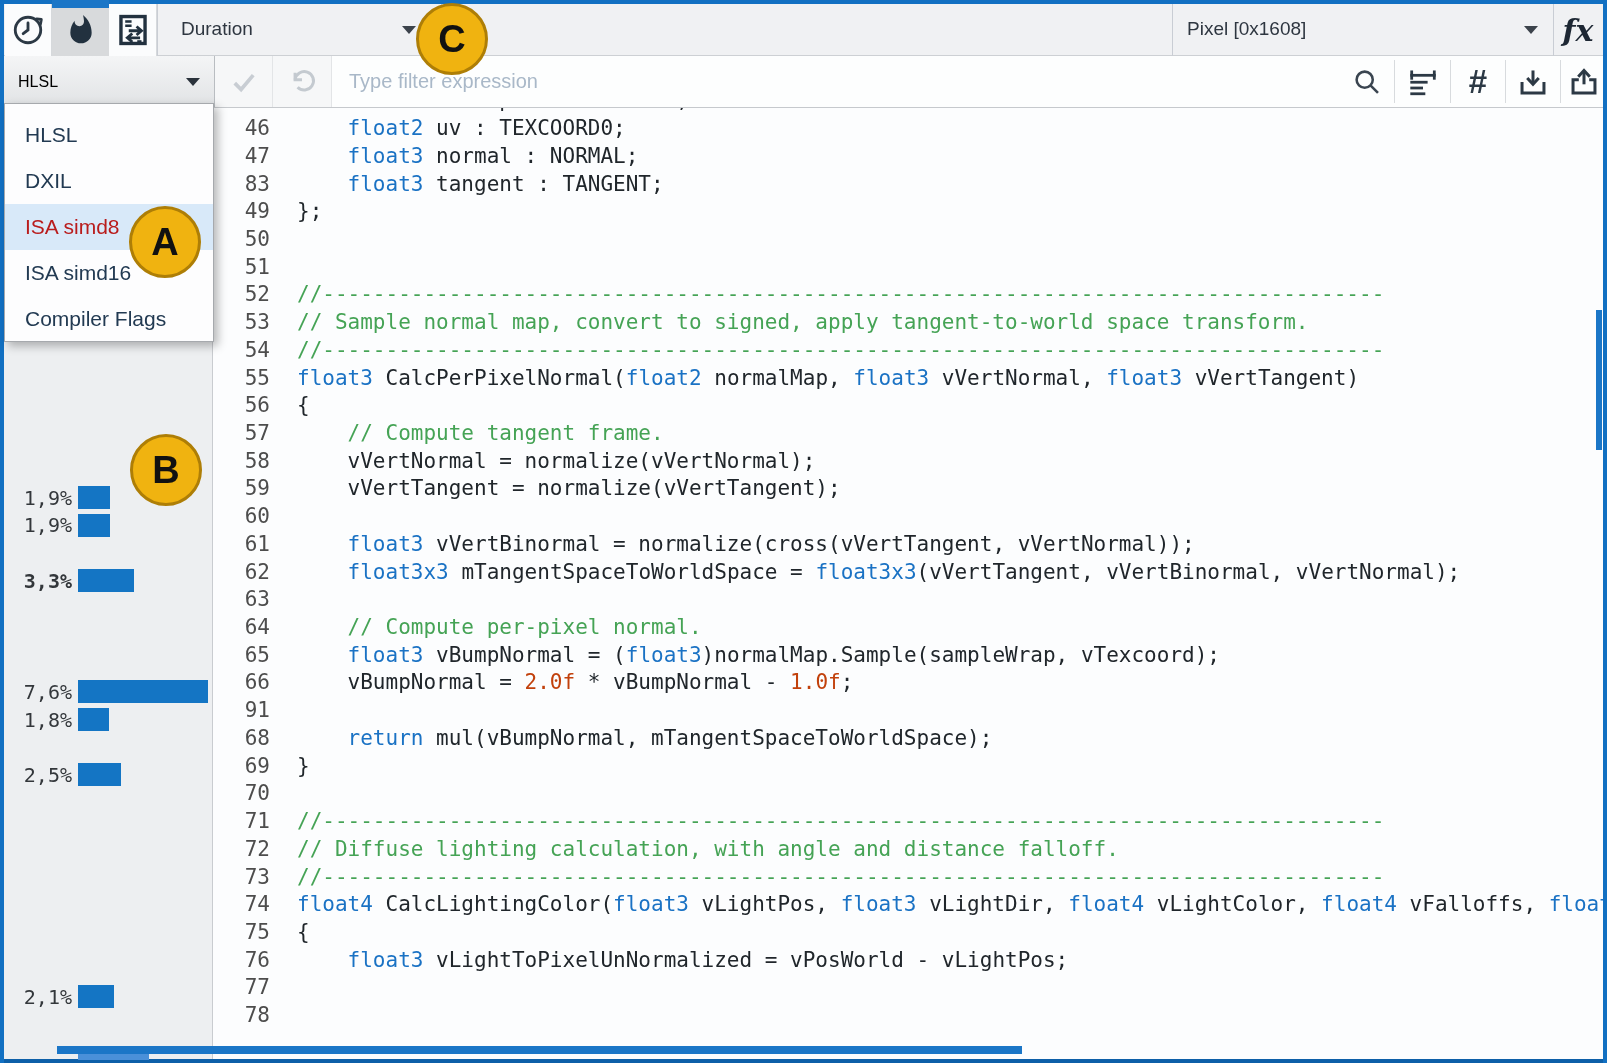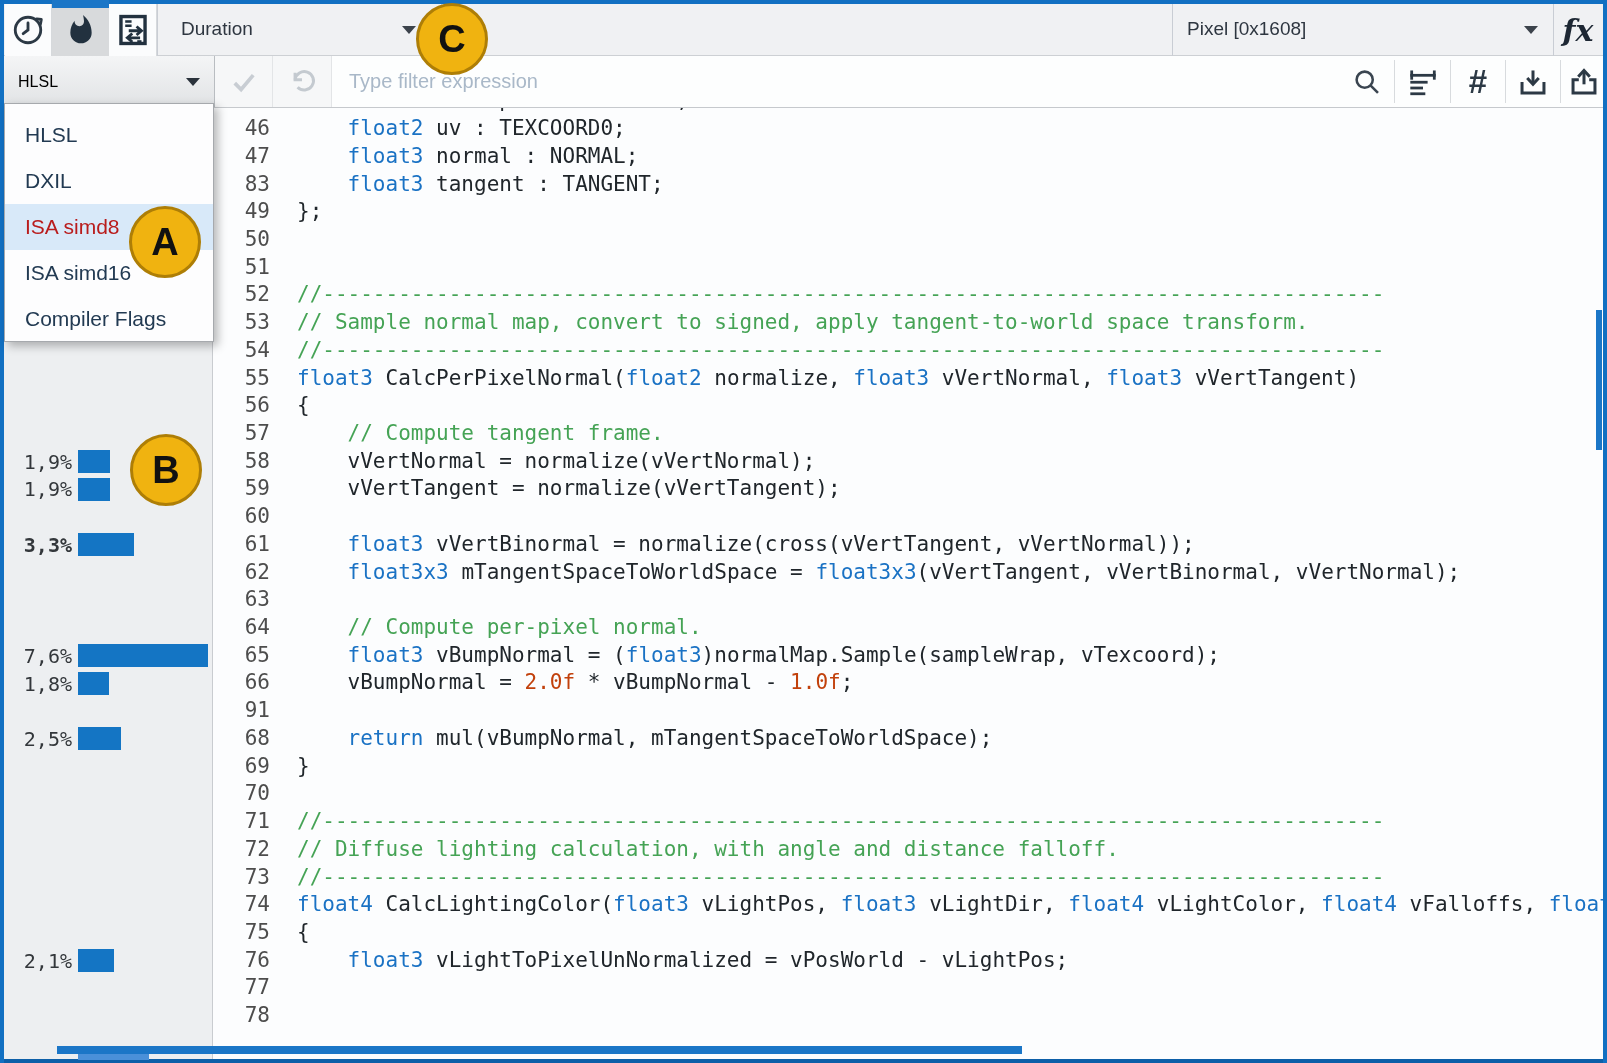--- a/index.html
+++ b/index.html
@@ -29,21 +29,21 @@
   .toolbtn{position:absolute;top:0;height:51px;display:flex;align-items:center;justify-content:center;
            background:#f6f7f8;border-right:1px solid #e3e5e7;box-sizing:border-box;}
   .placeholder{position:absolute;left:345px;top:0;height:51px;display:flex;align-items:center;
                font-size:20px;color:#a9b8c8;}
   .iconbtn{position:absolute;top:0;height:51px;display:flex;align-items:center;justify-content:center;
            background:#fdfefe;}
   .isep{position:absolute;top:4px;width:1px;height:43px;background:#d8dbde;}
   
   .leftpanel{position:absolute;left:4px;top:108px;width:209px;height:951px;background:#edeff1;
              border-right:1px solid #c9ccd0;box-sizing:border-box;}
-  .heat-row{position:absolute;left:0;width:209px;height:28px;display:flex;align-items:center;}
+  .heat-row{position:absolute;left:0;width:209px;height:28px;display:flex;align-items:center;margin-top:36px;}
   .heat-label{position:absolute;left:0;width:68px;text-align:right;
               font-family:"DejaVu Sans Mono", monospace;font-size:20px;color:#33373b;}
   .heat-bar{position:absolute;left:74px;height:23px;background:#1475c4;}
   
   .codearea{position:absolute;left:214px;top:108px;width:1389px;height:951px;background:#fcfdfe;overflow:hidden;}
   .code-row{height:27.72px;line-height:27.72px;white-space:pre;
             font-family:"DejaVu Sans Mono", monospace;font-size:21px;}
   .ln{display:inline-block;width:56px;text-align:right;color:#4d4d4d;}
   .ct{margin-left:27px;}
   .seg-p{color:#20262b;}
@@ -211,21 +211,21 @@
       <div class="code-row" style="margin-top: -20.62px;"><span class="ln">45</span><span class="ct"><span class="seg-p">    </span><span class="seg-k">float4</span><span class="seg-p"> worldpos : POSITION;</span></span></div>
       <div class="code-row"><span class="ln">46</span><span class="ct"><span class="seg-p">    </span><span class="seg-k">float2</span><span class="seg-p"> uv : TEXCOORD0;</span></span></div>
       <div class="code-row"><span class="ln">47</span><span class="ct"><span class="seg-p">    </span><span class="seg-k">float3</span><span class="seg-p"> normal : NORMAL;</span></span></div>
       <div class="code-row"><span class="ln">83</span><span class="ct"><span class="seg-p">    </span><span class="seg-k">float3</span><span class="seg-p"> tangent : TANGENT;</span></span></div>
       <div class="code-row"><span class="ln">49</span><span class="ct"><span class="seg-p">};</span></span></div>
       <div class="code-row"><span class="ln">50</span><span class="ct"></span></div>
       <div class="code-row"><span class="ln">51</span><span class="ct"></span></div>
       <div class="code-row"><span class="ln">52</span><span class="ct"><span class="seg-c">//------------------------------------------------------------------------------------</span></span></div>
       <div class="code-row"><span class="ln">53</span><span class="ct"><span class="seg-c">// Sample normal map, convert to signed, apply tangent-to-world space transform.</span></span></div>
       <div class="code-row"><span class="ln">54</span><span class="ct"><span class="seg-c">//------------------------------------------------------------------------------------</span></span></div>
-      <div class="code-row"><span class="ln">55</span><span class="ct"><span class="seg-k">float3</span><span class="seg-p"> CalcPerPixelNormal(</span><span class="seg-k">float2</span><span class="seg-p"> normalize, </span><span class="seg-k">float3</span><span class="seg-p"> vVertNormal, </span><span class="seg-k">float3</span><span class="seg-p"> vVertTangent)</span></span></div>
+      <div class="code-row"><span class="ln">55</span><span class="ct"><span class="seg-k">float3</span><span class="seg-p"> CalcPerPixelNormal(</span><span class="seg-k">float2</span><span class="seg-p"> normalMap, </span><span class="seg-k">float3</span><span class="seg-p"> vVertNormal, </span><span class="seg-k">float3</span><span class="seg-p"> vVertTangent)</span></span></div>
       <div class="code-row"><span class="ln">56</span><span class="ct"><span class="seg-p">{</span></span></div>
       <div class="code-row"><span class="ln">57</span><span class="ct"><span class="seg-c">    // Compute tangent frame.</span></span></div>
       <div class="code-row"><span class="ln">58</span><span class="ct"><span class="seg-p">    vVertNormal = normalize(vVertNormal);</span></span></div>
       <div class="code-row"><span class="ln">59</span><span class="ct"><span class="seg-p">    vVertTangent = normalize(vVertTangent);</span></span></div>
       <div class="code-row"><span class="ln">60</span><span class="ct"></span></div>
       <div class="code-row"><span class="ln">61</span><span class="ct"><span class="seg-p">    </span><span class="seg-k">float3</span><span class="seg-p"> vVertBinormal = normalize(cross(vVertTangent, vVertNormal));</span></span></div>
       <div class="code-row"><span class="ln">62</span><span class="ct"><span class="seg-p">    </span><span class="seg-k">float3x3</span><span class="seg-p"> mTangentSpaceToWorldSpace = </span><span class="seg-k">float3x3</span><span class="seg-p">(vVertTangent, vVertBinormal, vVertNormal);</span></span></div>
       <div class="code-row"><span class="ln">63</span><span class="ct"></span></div>
       <div class="code-row"><span class="ln">64</span><span class="ct"><span class="seg-c">    // Compute per-pixel normal.</span></span></div>
       <div class="code-row"><span class="ln">65</span><span class="ct"><span class="seg-p">    </span><span class="seg-k">float3</span><span class="seg-p"> vBumpNormal = (</span><span class="seg-k">float3</span><span class="seg-p">)normalMap.Sample(sampleWrap, vTexcoord);</span></span></div>

